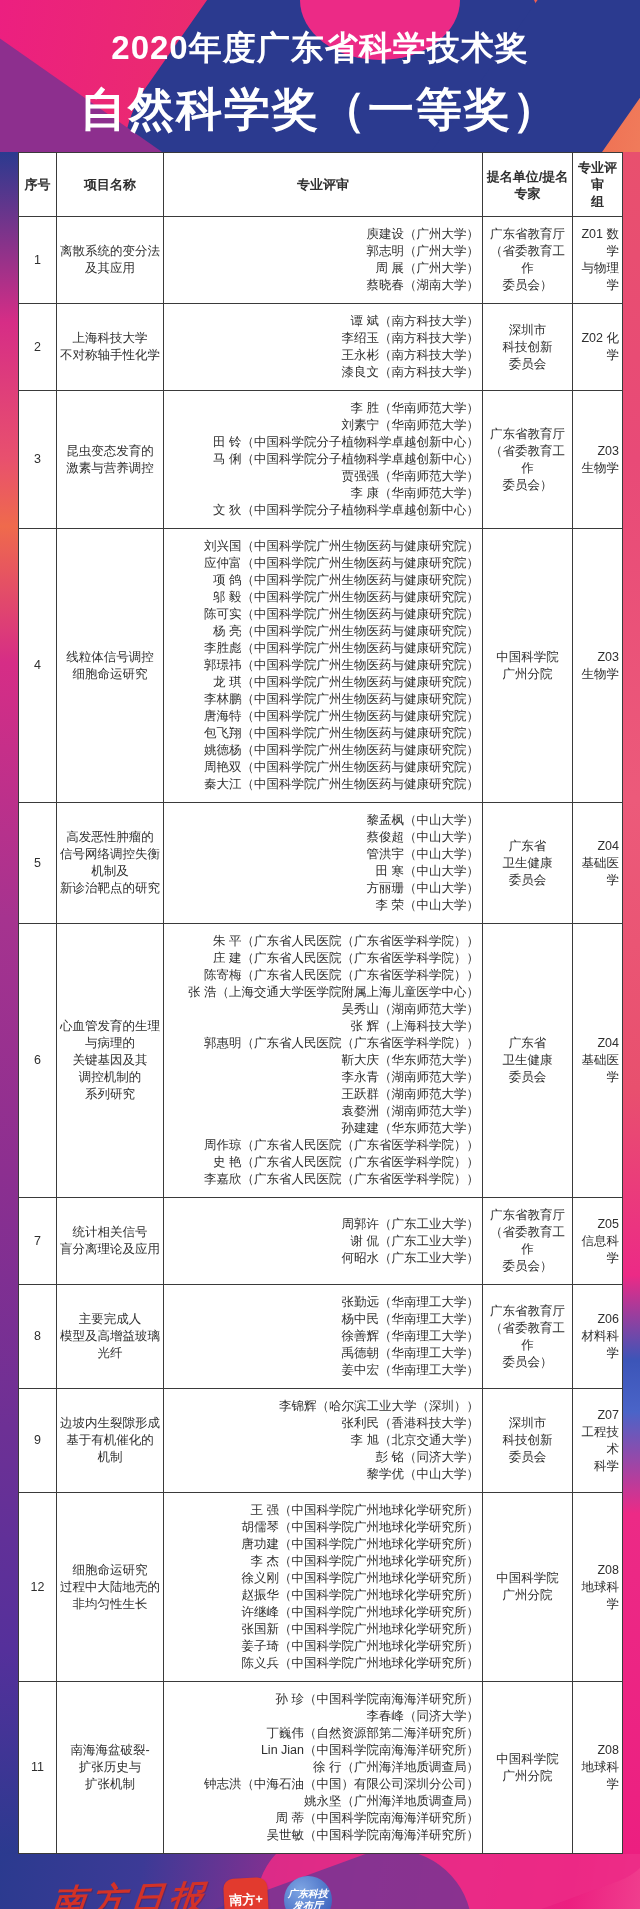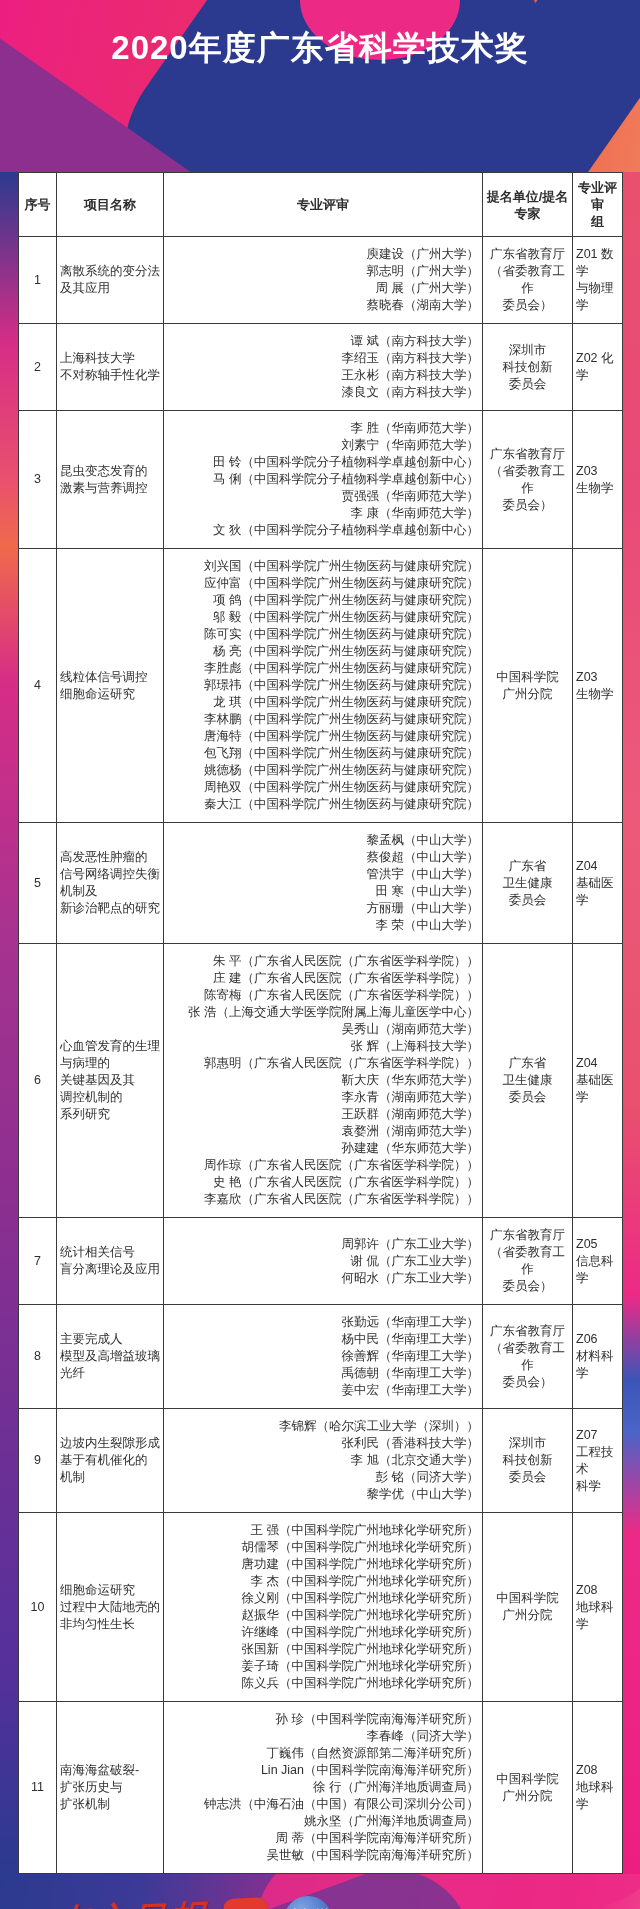--- a/index.html
+++ b/index.html
@@ -7,21 +7,21 @@
     position:relative;
     width:640px;
     margin:0 auto;
     font-family:"Liberation Sans","DejaVu Sans",sans-serif;
     background:linear-gradient(180deg,#d62d86 0%,#8c2f90 40%,#6d3095 70%,#473a9a 100%);
     overflow:hidden;
   }
   
   .hero{
     position:relative;
-    height:172px;
+    height:152px;
     background:linear-gradient(100deg,#ec1f80 0%,#e93560 55%,#ee6a4e 88%,#f07b5b 100%);
     overflow:hidden;
   }
   .hero .ribbon1{position:absolute;left:170px;top:-110px;width:330px;height:430px;
     background:#2b3a8f;border-radius:120px;transform:rotate(35deg);}
   .hero .ribbon2{position:absolute;left:455px;top:-60px;width:140px;height:400px;
     background:#2b3a8f;border-radius:70px;transform:rotate(35deg);}
   .hero .ribbon3{position:absolute;left:-150px;top:100px;width:400px;height:240px;
     background:#8d2f8e;transform:rotate(35deg);}
   .hero .pinkblob{position:absolute;left:300px;top:-60px;width:160px;height:120px;
@@ -47,24 +47,24 @@
     line-height:17px;
     padding:9px 3px;
     white-space:pre-line;
     word-break:break-all;
   }
   table.awards thead th{
     font-size:13px;font-weight:bold;text-align:center;
     line-height:17px;padding:6px 2px;
   }
   .c-no{text-align:center;}
-  .c-prj{text-align:left;}
+  .c-prj{text-align:center;}
   .c-ppl{text-align:right;padding-left:7px !important;}
   .c-nom{text-align:center;margin-top:29px;}
-  .c-pan{text-align:left;}
+  .c-pan{text-align:right;}
   
   .footer{
     position:relative;height:92px;
     background:linear-gradient(100deg,#2b3a8f 0%,#3c3a96 22%,#8c2f90 45%,#d62d86 68%,#ec1f80 88%,#f0418f 100%);
     overflow:hidden;
   }
   .footer .fband1{position:absolute;left:250px;top:-70px;width:420px;height:150px;
     background:#ec2a86;border-radius:70px;transform:rotate(-20deg);opacity:.85;}
   .footer .fband2{position:absolute;left:60px;top:40px;width:420px;height:160px;
     background:#4a3897;border-radius:80px;transform:rotate(-20deg);opacity:.6;}
@@ -97,20 +97,21 @@
 
 <div class="page">
 
   <div class="hero">
     <div class="ribbon1"></div>
     <div class="pinkblob"></div>
     <div class="ribbon2"></div>
     <div class="ribbon3"></div>
     <div class="hero-titles">
       <div class="hero-line1">2020年度广东省科学技术奖</div>
+      <div class="hero-line2">自然科学奖（一等奖）</div>
     </div>
   </div>
 
   <div class="main">
     <div class="edge edge-left"></div>
     <div class="edge edge-right"></div>
     <table class="awards">
       <colgroup>
         <col style="width:38px">
           <col style="width:107px">
@@ -284,21 +285,21 @@
 彭 铭（同济大学）
 黎学优（中山大学）</td>
             <td class="c-nom">深圳市
 科技创新
 委员会</td>
             <td class="c-pan">Z07
 工程技术
 科学</td>
           </tr>
           <tr>
-            <td class="c-no">10</td>
+            <td class="c-no">12</td>
             <td class="c-prj">细胞命运研究
 过程中大陆地壳的
 非均匀性生长</td>
             <td class="c-ppl">王 强（中国科学院广州地球化学研究所）
 胡儒琴（中国科学院广州地球化学研究所）
 唐功建（中国科学院广州地球化学研究所）
 李 杰（中国科学院广州地球化学研究所）
 徐义刚（中国科学院广州地球化学研究所）
 赵振华（中国科学院广州地球化学研究所）
 许继峰（中国科学院广州地球化学研究所）

